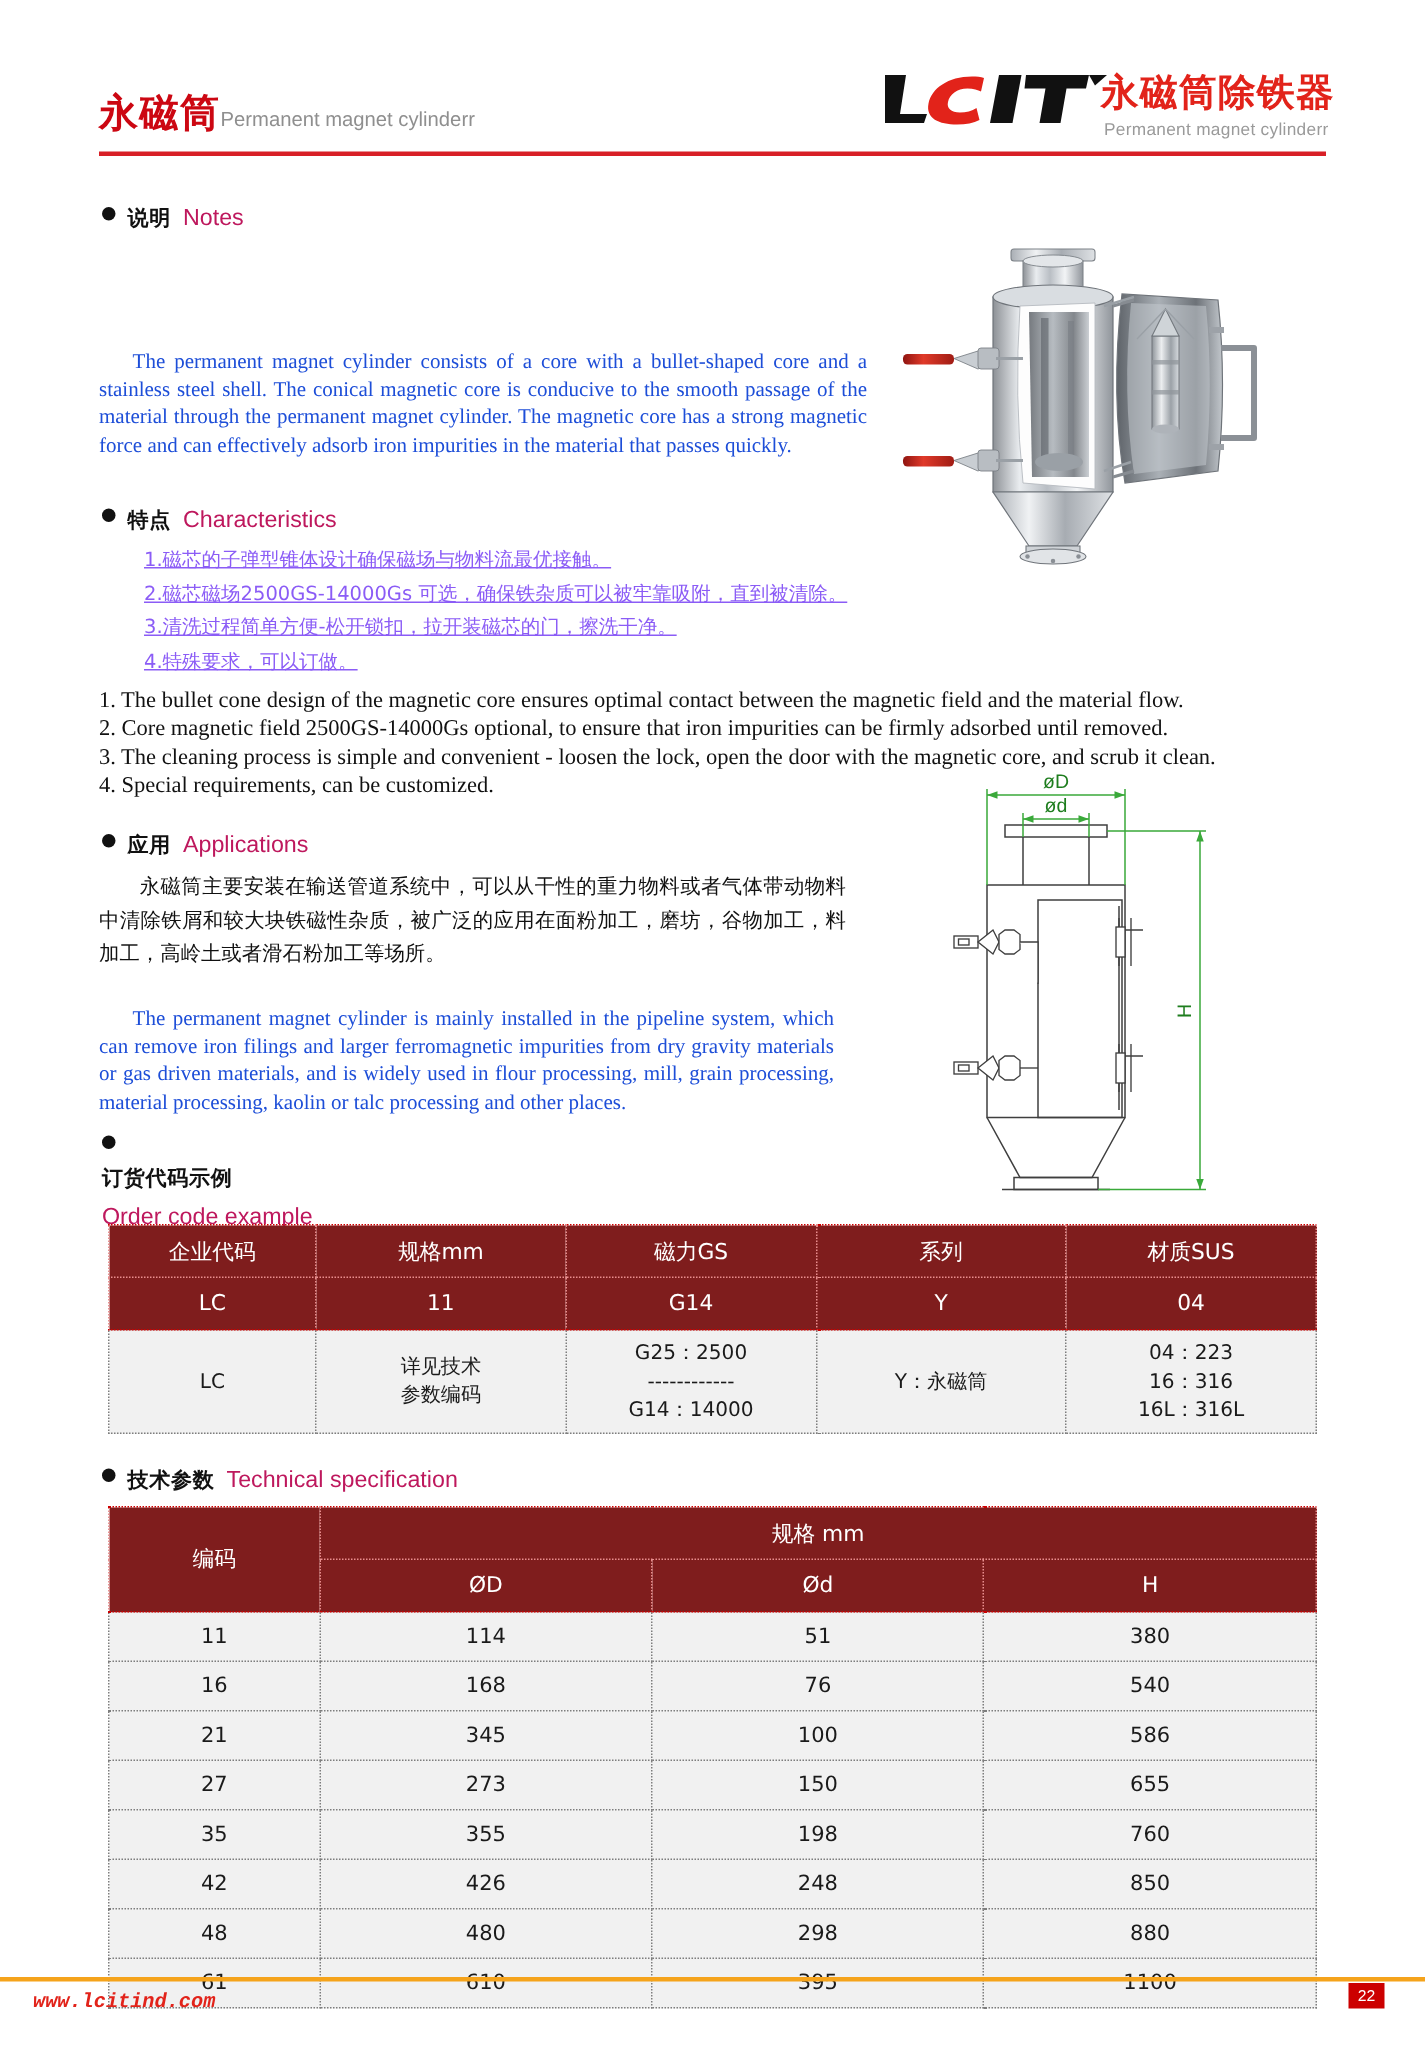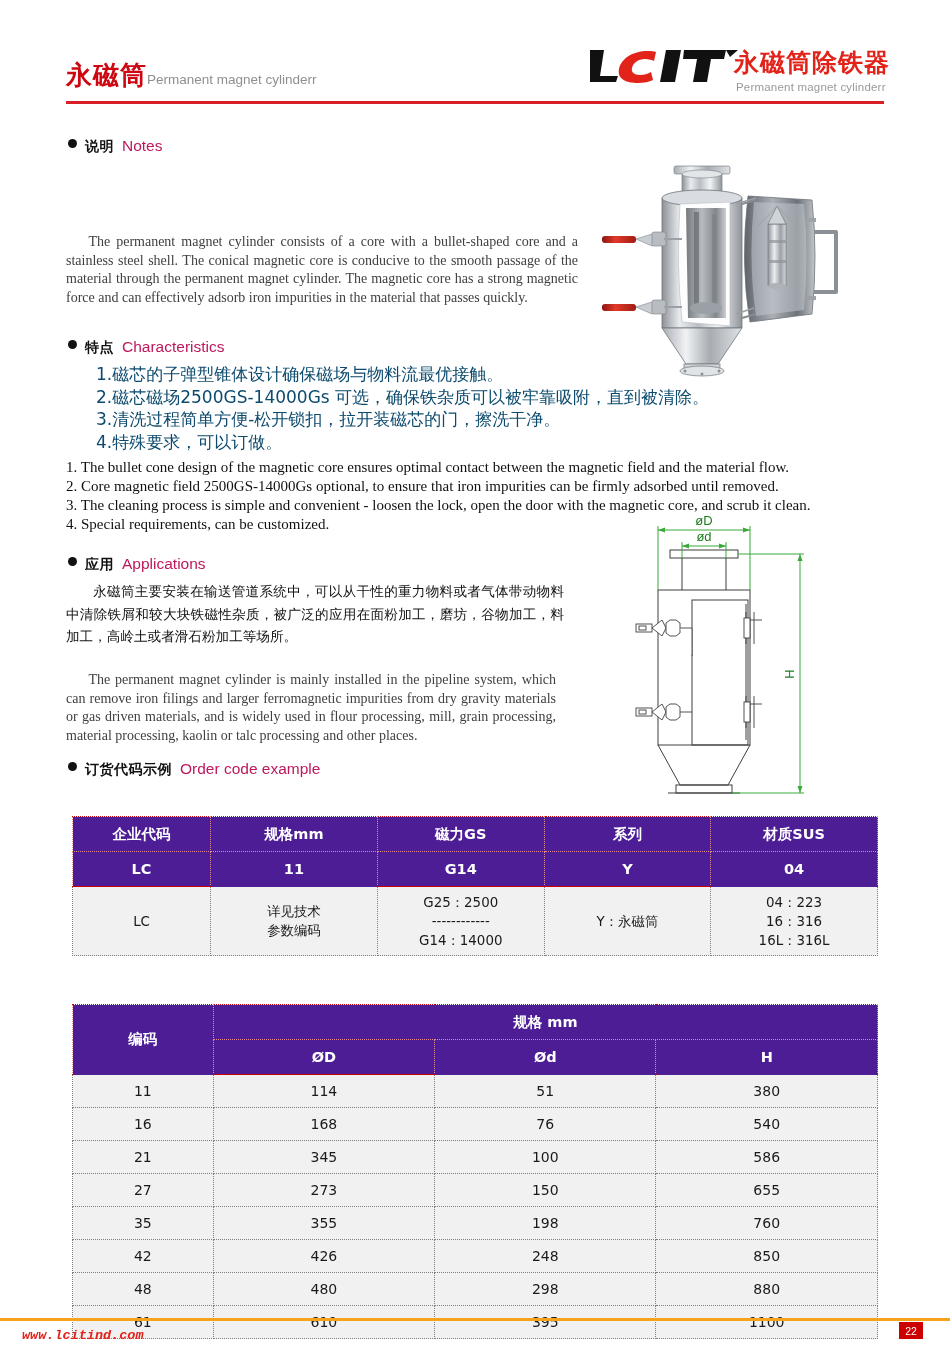--- a/index.html
+++ b/index.html
@@ -31,44 +31,44 @@
 
   
   .cn-body{
     position:absolute;font-size:13.6px;line-height:22.5px;color:#111;
     font-family:"DejaVu Sans","Liberation Sans",sans-serif;text-align:justify;
   }
   .cn-body p{margin:0;}
   .cn-body .ind{text-indent:2em;}
   .en-body{
     position:absolute;font-family:"Liberation Serif","DejaVu Serif",serif;
-    font-size:14px;line-height:18.5px;color:#404040;text-align:justify;
+    font-size:14px;line-height:18.5px;color:#1d4ed8;text-align:justify;
   }
   .en-body p{margin:0;}
   .en-body .ind{text-indent:1.6em;}
-  .list-cn{position:absolute;font-size:17px;line-height:22.5px;color:#0c4a6e;
-    font-family:"DejaVu Sans","Liberation Sans",sans-serif;}
+  .list-cn{position:absolute;font-size:13px;line-height:22.5px;color:#8b5cf6;
+    font-family:"DejaVu Sans","Liberation Sans",sans-serif;text-decoration:underline;}
   .list-cn div{white-space:nowrap;}
   .list-en{position:absolute;font-family:Liberation Serif, serif;
     font-size:15px;line-height:19px;color:#111;}
   .list-en div{white-space:nowrap;}
 
   
   .photo{position:absolute;left:590px;top:136px;width:300px;height:248px;}
   .drawing{position:absolute;left:618px;top:508px;width:300px;height:292px;}
 
   
   table{border-collapse:collapse;position:absolute;}
   .tbl-order{left:72px;top:816px;width:806px;}
   .tbl-spec{left:72px;top:1004px;width:806px;}
   .tbl-order td,.tbl-order th,.tbl-spec td,.tbl-spec th{
     border:1px dotted #7d7d7d;text-align:center;vertical-align:middle;
     font-family:"DejaVu Sans","Liberation Sans",sans-serif;
   }
-  .th-red{background:#4c1d95;color:#fff;font-weight:bold;font-size:14.5px;height:32px;border-color:#cc0000 !important;}
+  .th-red{background:#7f1d1d;color:#fff;font-weight:normal;font-size:14.5px;height:32px;border-color:#cc0000 !important;}
   .th-red.sep{border-left:1px dotted #e98e8e !important;border-right:1px dotted #e98e8e !important;}
   .th-red.sepb{border-bottom:1px dotted #e98e8e !important;}
   .cell{background:#f1f1f1;font-size:14px;color:#1a1a1a;height:30px;}
   .cell-tall{background:#f1f1f1;font-size:13.4px;color:#1a1a1a;height:66px;line-height:19px;}
 
   
   .foot-rule{position:absolute;left:0;top:1318px;width:950px;height:2.5px;background:#f5a31b;}
   .foot-url{position:absolute;left:22px;top:1328px;font-size:13.5px;font-style:italic;font-weight:bold;color:#e2231a;
     font-family:Liberation Mono, monospace;}
   .foot-page{position:absolute;left:899px;top:1322px;width:24px;height:17px;background:#cc0000;color:#fff;
@@ -287,21 +287,21 @@
       <path d="M182 46 L182 285"></path>
       <path d="M182 46 L179.5 53 L184.5 53 Z" fill="#3aa93a" stroke="none"></path>
       <path d="M182 285 L179.5 278 L184.5 278 Z" fill="#3aa93a" stroke="none"></path>
     </g>
 
     <text x="86" y="17" font-family="Liberation Sans, sans-serif" font-size="13" fill="#1e7d1e" text-anchor="middle">øD</text>
     <text x="86" y="33" font-family="Liberation Sans, sans-serif" font-size="13" fill="#1e7d1e" text-anchor="middle">ød</text>
     <text x="176" y="166" font-family="Liberation Sans, sans-serif" font-size="13" fill="#1e7d1e" text-anchor="middle" transform="rotate(-90 176 166)">H</text>
   </svg>
 
-  <div class="sec" style="left:68px;top:760px;">
+  <div class="sec" style="left:68px;top:760px;flex-direction:column;">
     <span class="dot"></span>
     <span class="cn">订货代码示例</span>
     <span class="en">Order code example</span>
   </div>
 
   <table class="tbl-order">
     <tbody>
         <tr>
       <th class="th-red sep sepb" style="width:138px">企业代码</th>
       <th class="th-red sep sepb" style="width:167px">规格mm</th>
@@ -324,20 +324,25 @@
 ------------
 G14：14000</td>
       <td class="cell-tall" style="white-space:pre-line">Y：永磁筒</td>
       <td class="cell-tall" style="white-space:pre-line">04：223
 16：316
 16L：316L</td>
     </tr>
   </tbody>
     </table>
 
+  <div class="sec" style="left:68px;top:978px;">
+    <span class="dot"></span>
+    <span class="cn">技术参数</span>
+    <span class="en">Technical specification</span>
+  </div>
 
   <table class="tbl-spec">
     <tbody>
         <tr>
       <th class="th-red sep" rowspan="2" style="width:140px">编码</th>
       <th class="th-red sep sepb" colspan="3">规格 mm</th>
     </tr>
     <tr>
       <th class="th-red sep" style="width:222px">ØD</th>
       <th class="th-red sep" style="width:222px">Ød</th>

